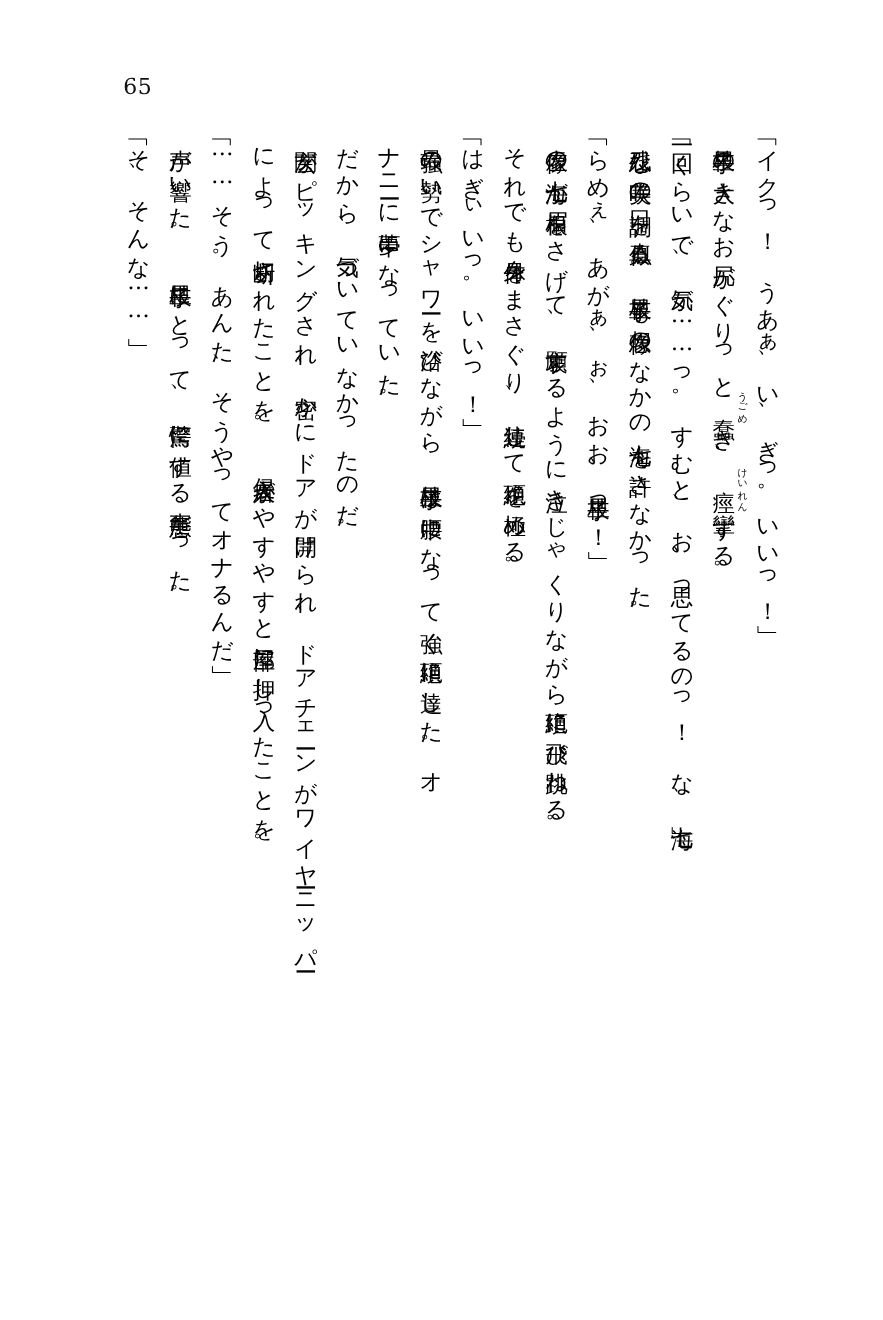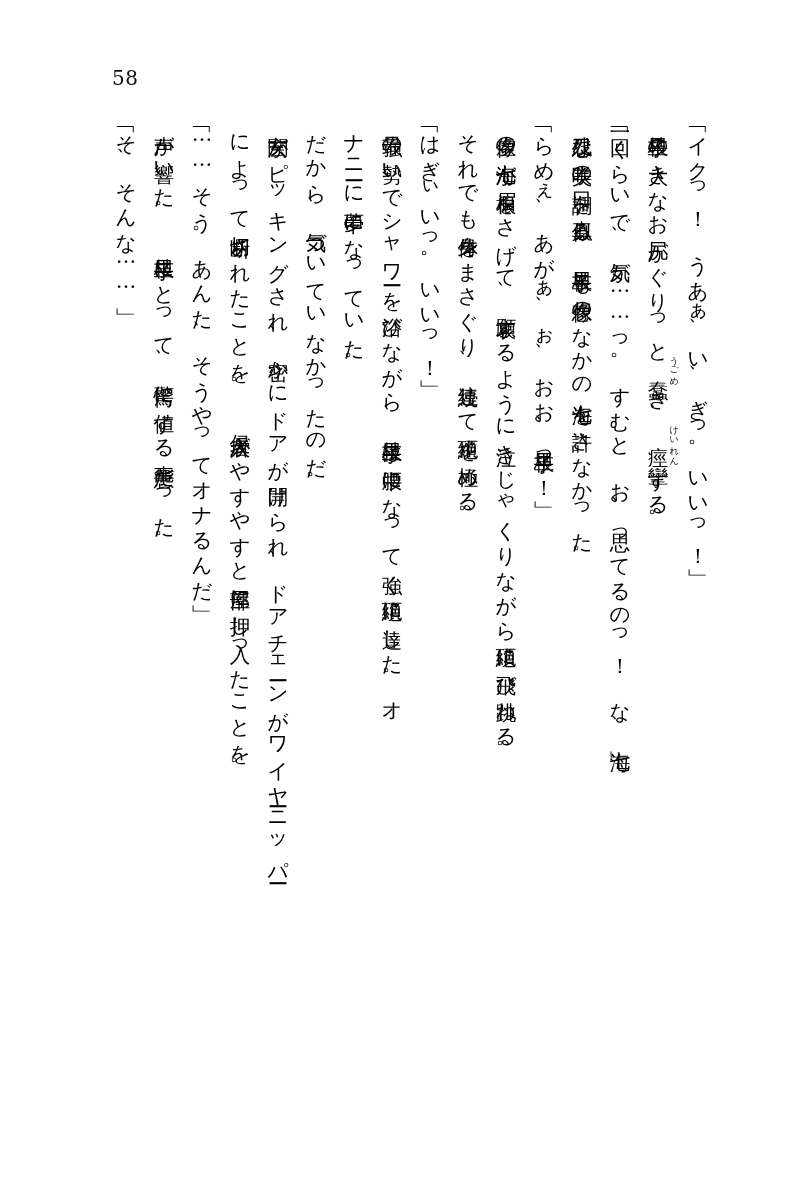--- a/index.html
+++ b/index.html
@@ -63,21 +63,21 @@
     letter-spacing: 0px;
     line-height: 1;
     color: #000000;
   }
 </style>
 </head>
 <body>
 
 <div class="page">
 
-  <div class="page-number">58</div>
+  <div class="page-number">65</div>
 
   <div class="body-text">
 
     <p>
       <span>「イクっ！　うあぁ、い、ぎっ。いいっ！」</span>
     </p>
 
     <p>枝里子の大きなお尻がぐりっと<ruby>蠢<rt>うごめ</rt></ruby>き、<ruby>痙攣<rt>けいれん</rt></ruby>する。</p>
 
     <p>

